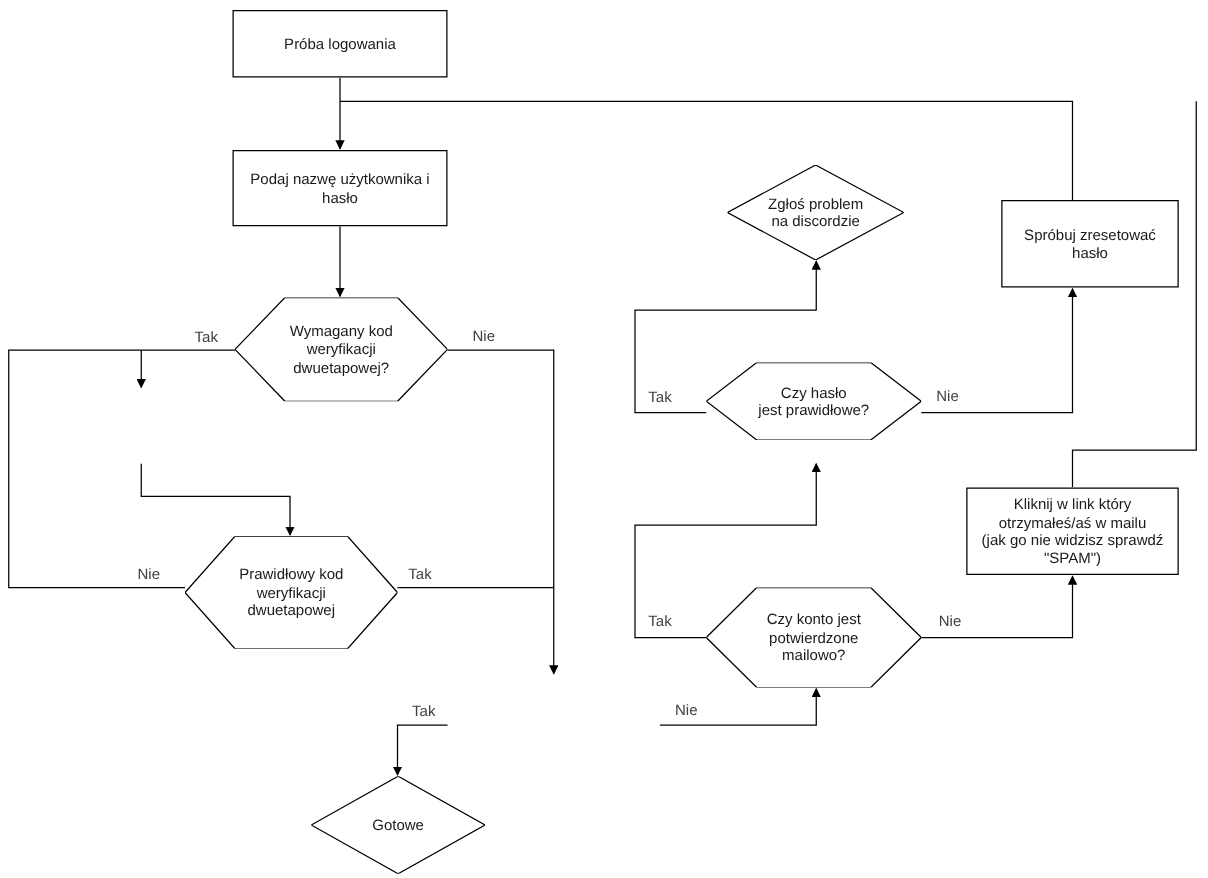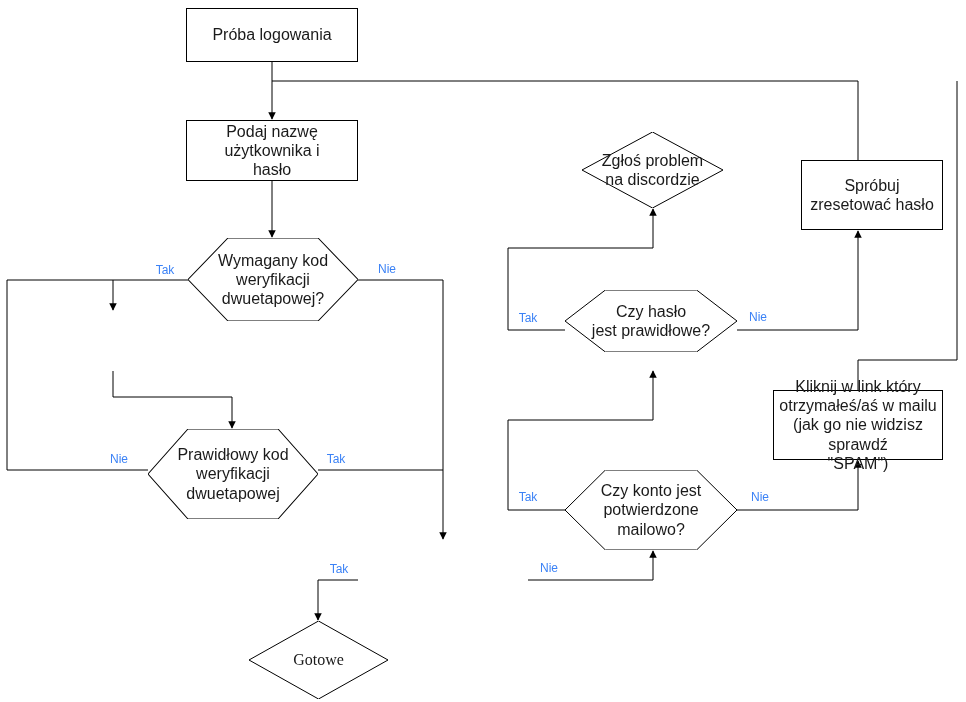--- a/index.html
+++ b/index.html
@@ -41,34 +41,34 @@
     width: 100%; height: 100%;
   }
   .node-shape polygon {
     fill: #ffffff;
     stroke: #000000;
     stroke-width: 1;
     vector-effect: non-scaling-stroke;
   }
   .node-label {
     position: relative;
-    font-size: 16px;
+    font-size: 12px;
     line-height: 1.2;
     color: #1a1a1a;
     text-align: center;
     white-space: pre-line;
     padding: 0 4px;
   }
 
   .edge-label {
     position: absolute;
     transform: translate(-50%, -50%);
     font-size: 12px;
     line-height: 1.2;
-    color: #3b82f6;
+    color: #404040;
     background: #ffffff;
     padding: 0 2px;
     white-space: nowrap;
   }
 </style>
 </head>
 <body>
 
 <div class="canvas">
 
@@ -153,21 +153,21 @@
 
   <div class="node" style="left:565px; top:470px; width:172px; height:80px;">
     <svg class="node-shape" viewBox="0 0 100 100" preserveAspectRatio="none">
       <polygon points="23.5,0 76.5,0 100,50 76.5,100 23.5,100 0,50"></polygon>
     </svg>
     <span class="node-label">Czy konto jest
 potwierdzone
 mailowo?</span>
   </div>
 
-  <div class="node" style="left:249px; top:621px; width:139px; height:78px;font-family:Liberation Serif, serif;">
+  <div class="node" style="left:249px; top:621px; width:139px; height:78px;">
     <svg class="node-shape" viewBox="0 0 100 100" preserveAspectRatio="none">
       <polygon points="50,0 100,50 50,100 0,50"></polygon>
     </svg>
     <span class="node-label">Gotowe</span>
   </div>
 
   <span class="edge-label" style="left:165px; top:270px;">Tak</span>
   <span class="edge-label" style="left:387px; top:269px;">Nie</span>
   <span class="edge-label" style="left:119px; top:459px;">Nie</span>
   <span class="edge-label" style="left:336px; top:459px;">Tak</span>

